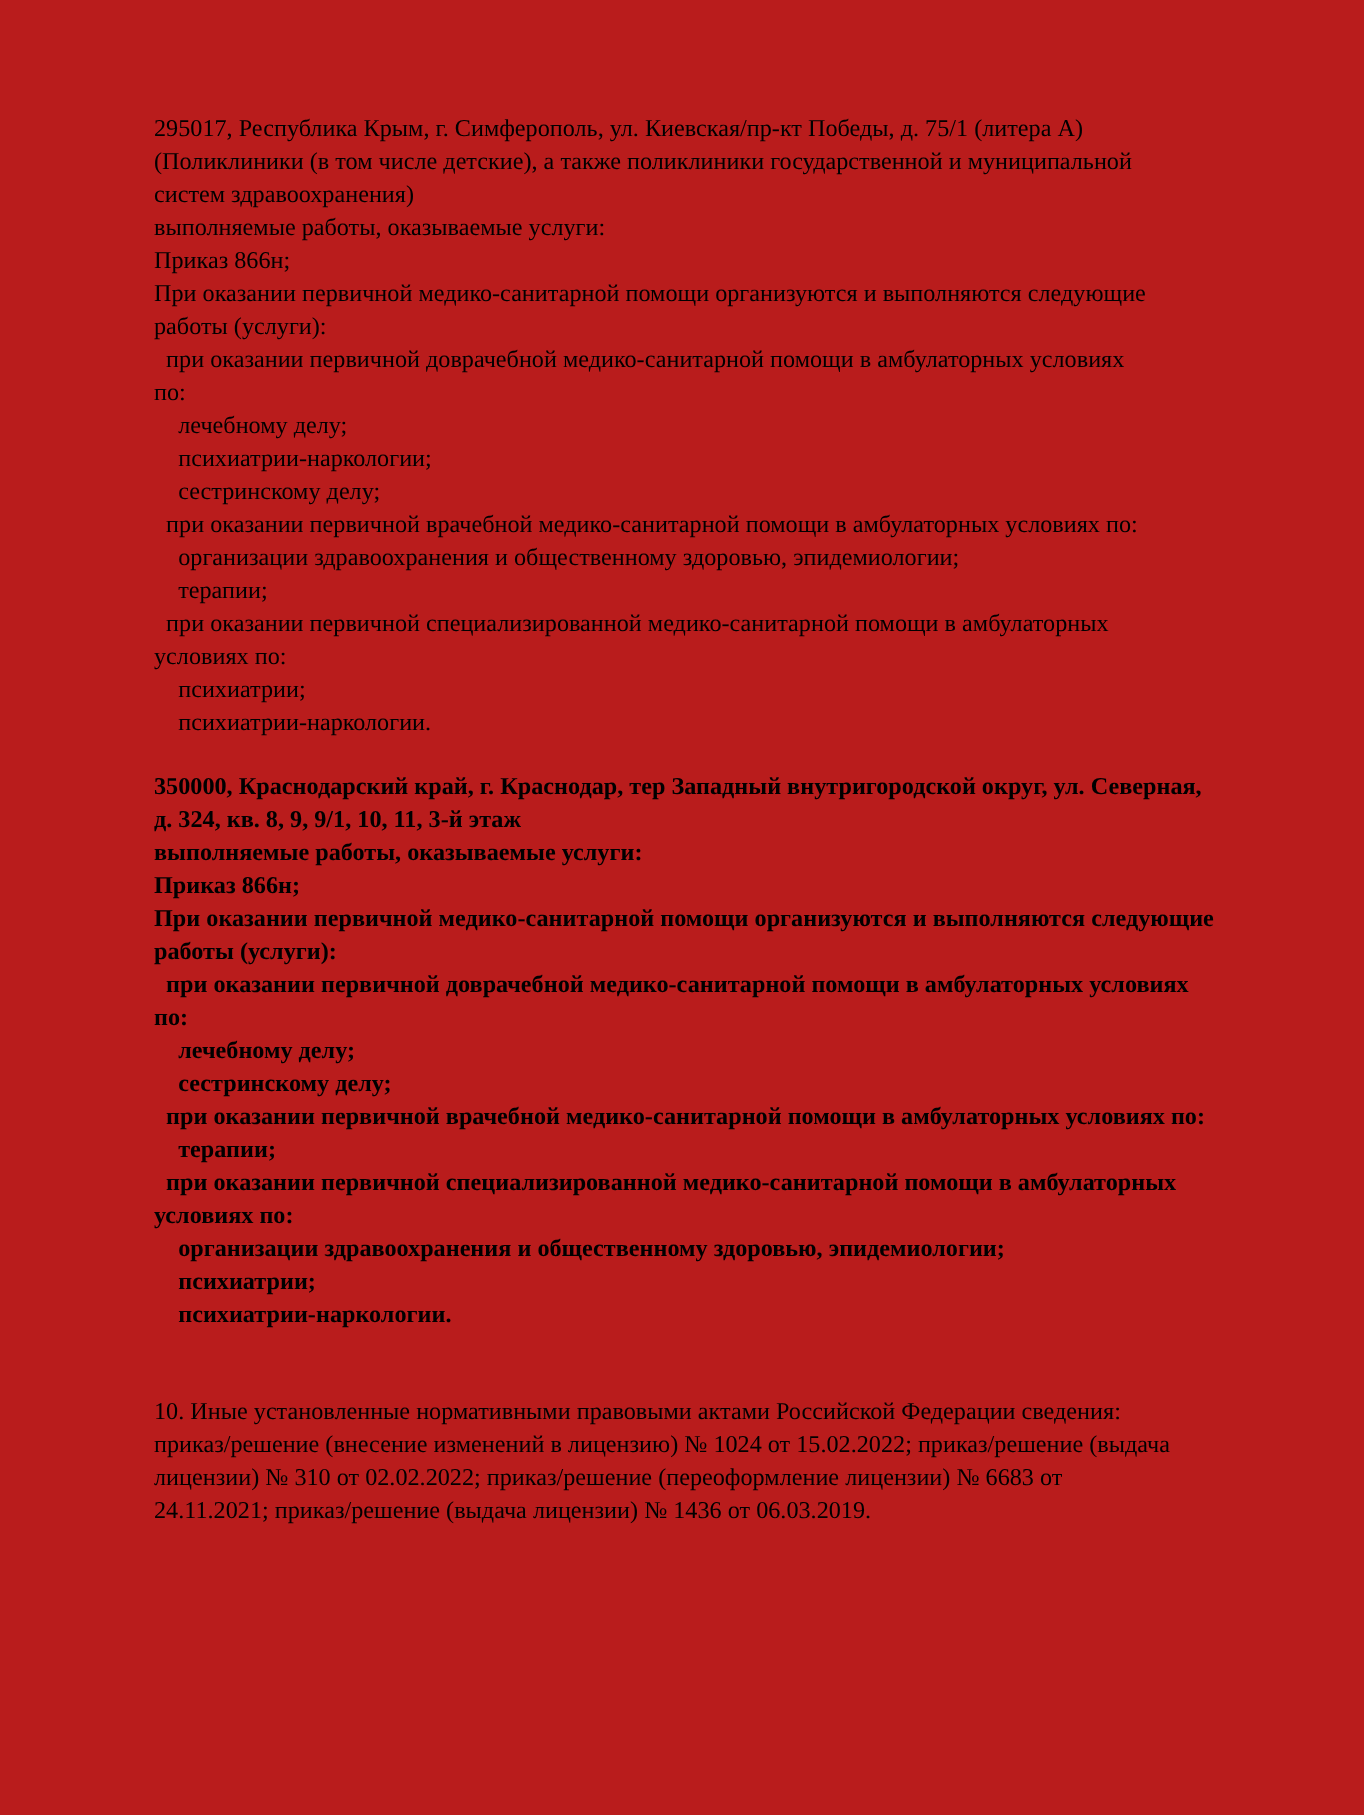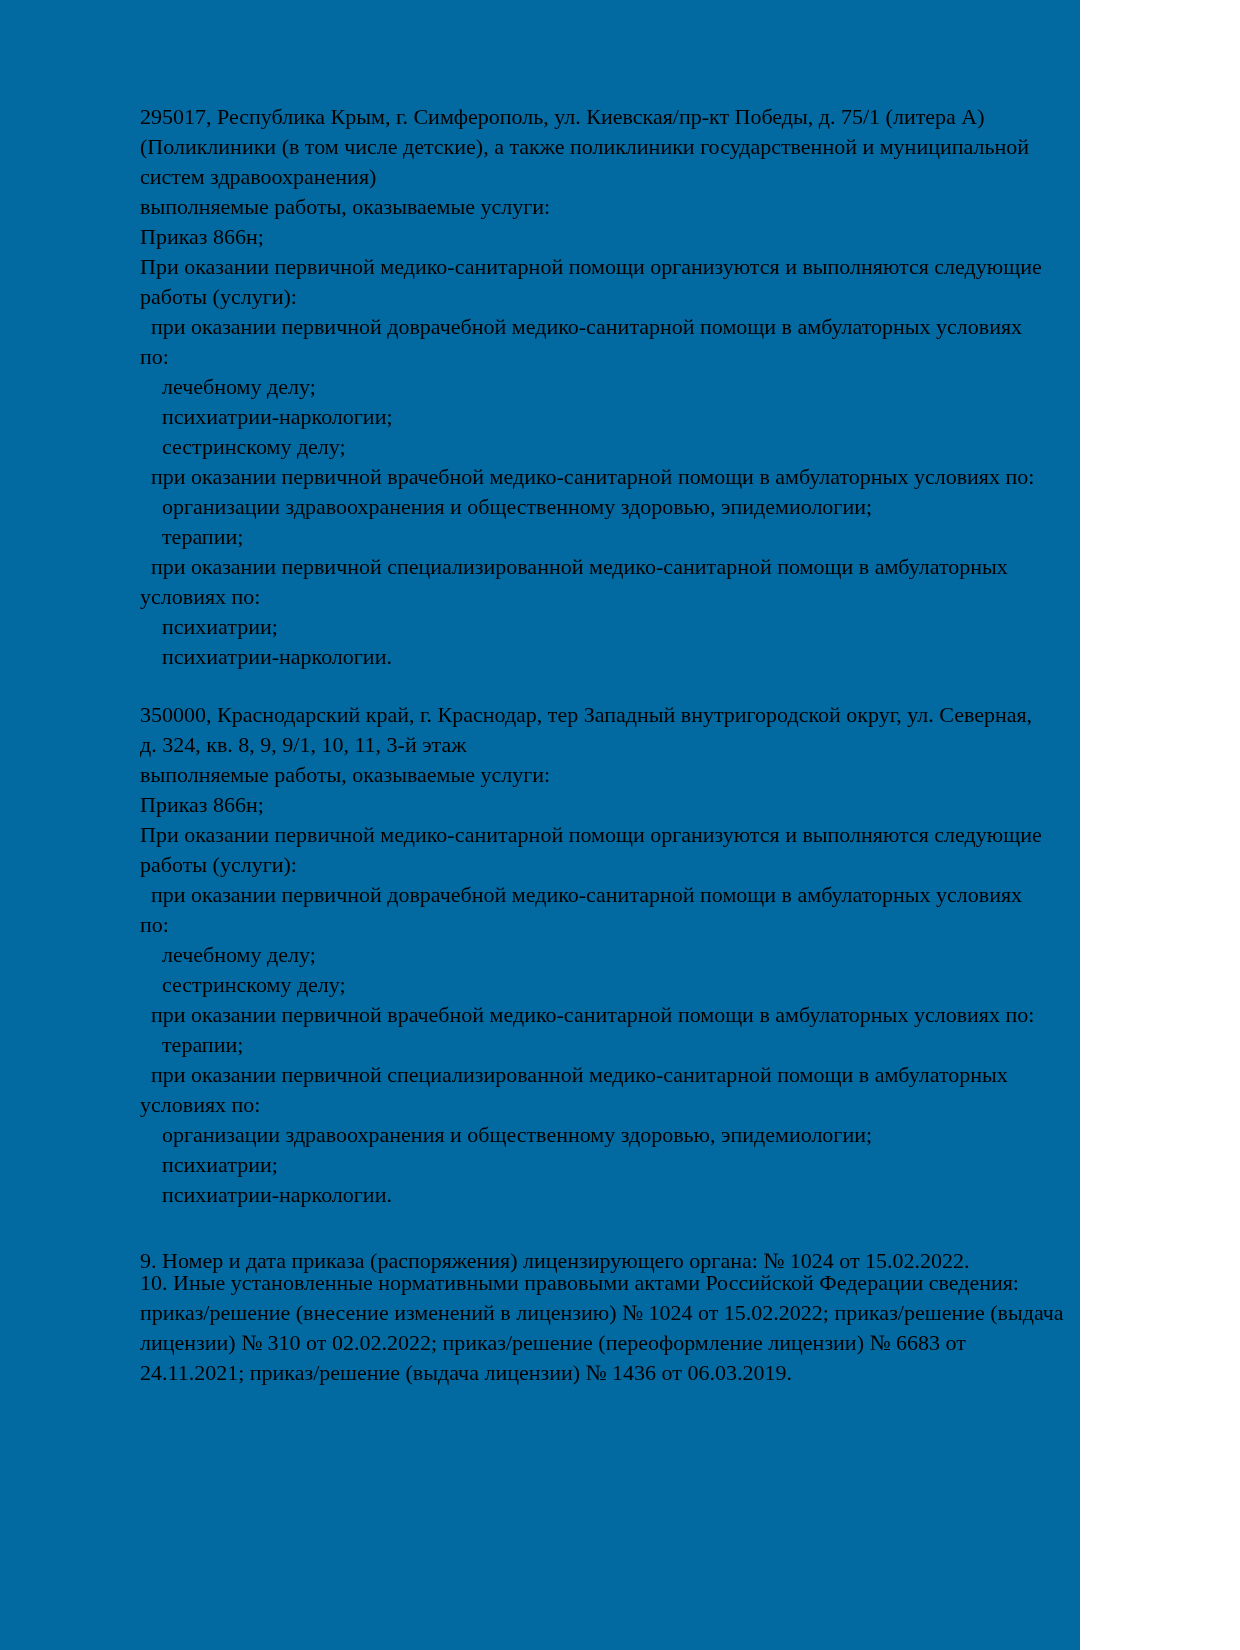--- a/index.html
+++ b/index.html
@@ -2,23 +2,23 @@
 <html lang="ru"><head>
 <meta charset="utf-8">
 <style>
   html, body {
     margin: 0;
     padding: 0;
     background: #ffffff;
   }
   .page {
     position: relative;
-    width: 1080px;
+    width: 1240px;
     height: 1650px;
-    background: #0369a1;
+    background: #b91c1c;
     overflow: hidden;
   }
   .textblock {
     position: absolute;
     left: 140px;
     margin: 0;
     white-space: pre;            
     font-family: "Liberation Serif", "DejaVu Serif", serif;
     font-size: 22px;
     line-height: 30px;
@@ -45,38 +45,37 @@
     психиатрии-наркологии;
     сестринскому делу;
   при оказании первичной врачебной медико-санитарной помощи в амбулаторных условиях по:
     организации здравоохранения и общественному здоровью, эпидемиологии;
     терапии;
   при оказании первичной специализированной медико-санитарной помощи в амбулаторных
 условиях по:
     психиатрии;
     психиатрии-наркологии.</div>
 
-  <div class="textblock" style="top: 700px;">350000, Краснодарский край, г. Краснодар, тер Западный внутригородской округ, ул. Северная,
+  <div class="textblock" style="top: 700px; font-weight: bold;">350000, Краснодарский край, г. Краснодар, тер Западный внутригородской округ, ул. Северная,
 д. 324, кв. 8, 9, 9/1, 10, 11, 3-й этаж
 выполняемые работы, оказываемые услуги:
 Приказ 866н;
 При оказании первичной медико-санитарной помощи организуются и выполняются следующие
 работы (услуги):
   при оказании первичной доврачебной медико-санитарной помощи в амбулаторных условиях
 по:
     лечебному делу;
     сестринскому делу;
   при оказании первичной врачебной медико-санитарной помощи в амбулаторных условиях по:
     терапии;
   при оказании первичной специализированной медико-санитарной помощи в амбулаторных
 условиях по:
     организации здравоохранения и общественному здоровью, эпидемиологии;
     психиатрии;
     психиатрии-наркологии.</div>
 
-  <div class="textblock" style="top: 1246px;">9. Номер и дата приказа (распоряжения) лицензирующего органа: № 1024 от 15.02.2022.</div>
 
   <div class="textblock" style="top: 1268px;">10. Иные установленные нормативными правовыми актами Российской Федерации сведения:
 приказ/решение (внесение изменений в лицензию) № 1024 от 15.02.2022; приказ/решение (выдача
 лицензии) № 310 от 02.02.2022; приказ/решение (переоформление лицензии) № 6683 от
 24.11.2021; приказ/решение (выдача лицензии) № 1436 от 06.03.2019.</div>
 
 </div>
 
 </body></html>

